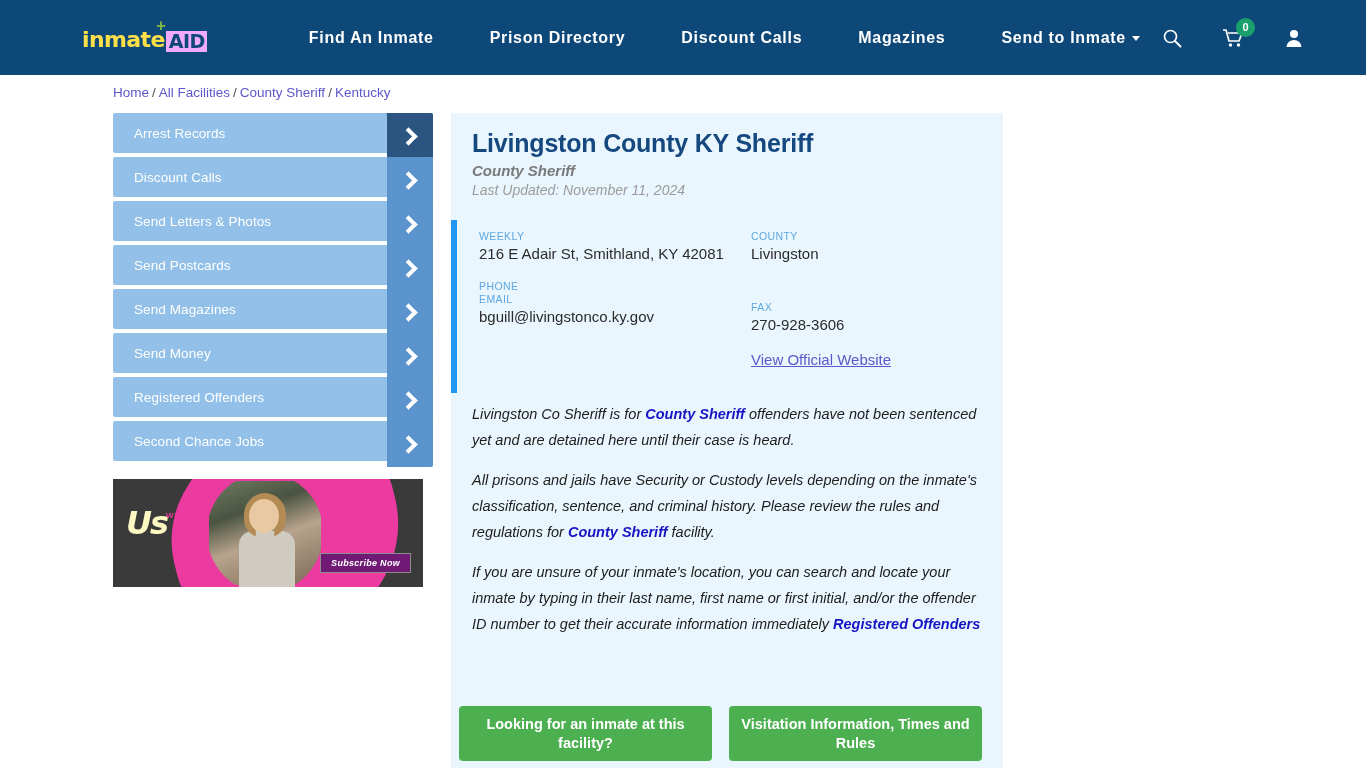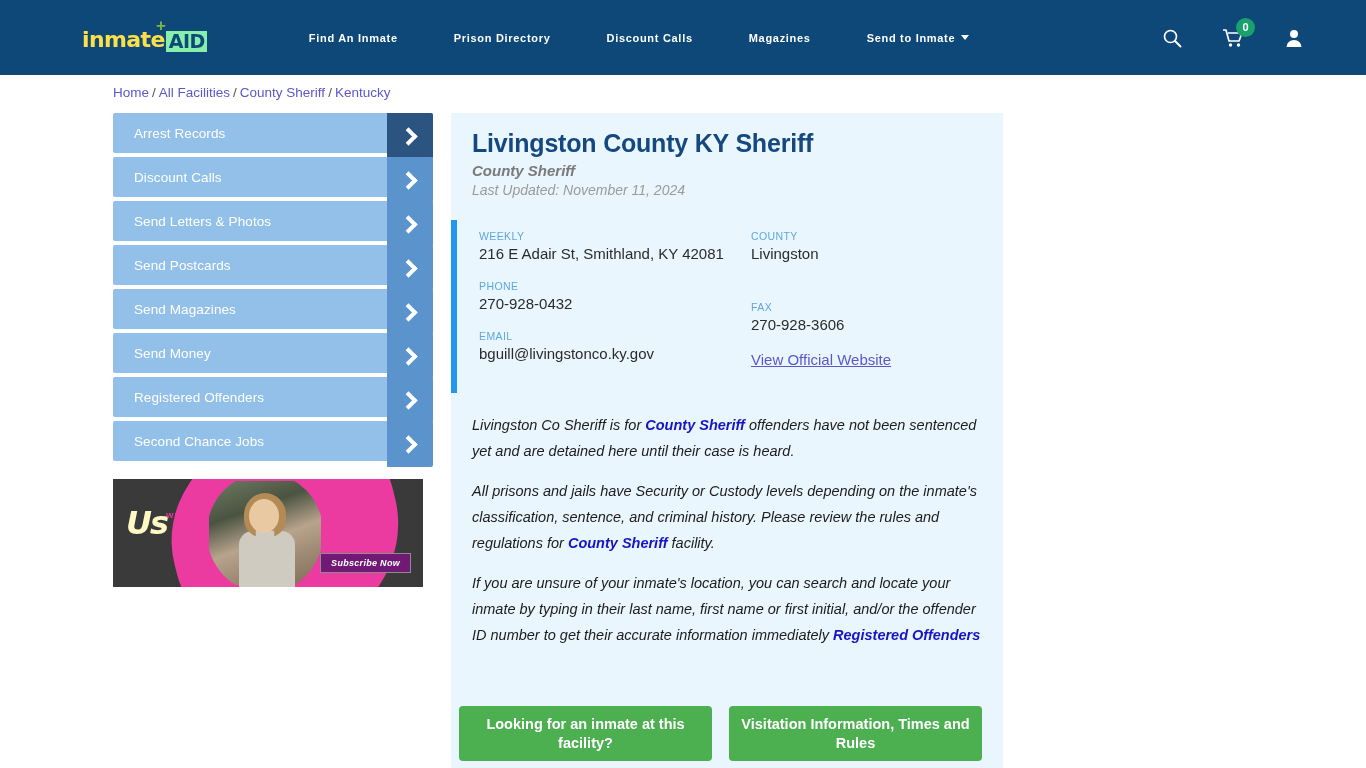--- a/index.html
+++ b/index.html
@@ -27,21 +27,21 @@
   .logo-word {
     color: #fde047;
     font-size: 22px;
     font-weight: bold;
     letter-spacing: -0.6px;
     line-height: 24px;
     font-family: "DejaVu Sans", sans-serif;
     margin-left: 12px;
   }
   .logo-badge {
-    background: #86efac;
+    background: #f0abfc;
     color: #0d4878;
     font-size: 19px;
     font-weight: bold;
     line-height: 21px;
     padding: 0 2px 0 3px;
     margin-left: 1px;
     letter-spacing: -0.5px;
     font-family: "DejaVu Sans", sans-serif;
   }
   .logo-plus {
@@ -53,21 +53,21 @@
     line-height: 17px;
   }
 
   .nav {
     display: flex; align-items: center;
     margin-left: 74px;
     gap: 0px;
   }
   .nav-item {
     color: #ffffff;
-    font-size: 11px;
+    font-size: 16px;
     font-weight: bold;
     letter-spacing: 0.7px;
     padding: 0 28px;
     white-space: nowrap;
     cursor: pointer;
   }
   .caret {
     display: inline-block;
     width: 0; height: 0;
     border-left: 4.5px solid transparent;
@@ -450,21 +450,20 @@
     <div class="fac-updated">Last Updated: November 11, 2024</div>
   </div>
 
   <div class="info">
     <div class="info-bar"></div>
 
     <div class="info-col">
       <div class="info-label">WEEKLY</div>
       <div class="info-value">216 E Adair St, Smithland, KY 42081</div>
       <div class="info-label">PHONE</div>
-      <div class="info-value">270-928-0432</div>
       <div class="info-label">EMAIL</div>
       <div class="info-value">bguill@livingstonco.ky.gov</div>
     </div>
 
     <div class="info-col right">
       <div class="info-label">COUNTY</div>
       <div class="info-value">Livingston</div>
       <div class="spacer-block"></div>
       <div class="info-label">FAX</div>
       <div class="info-value">270-928-3606</div>

